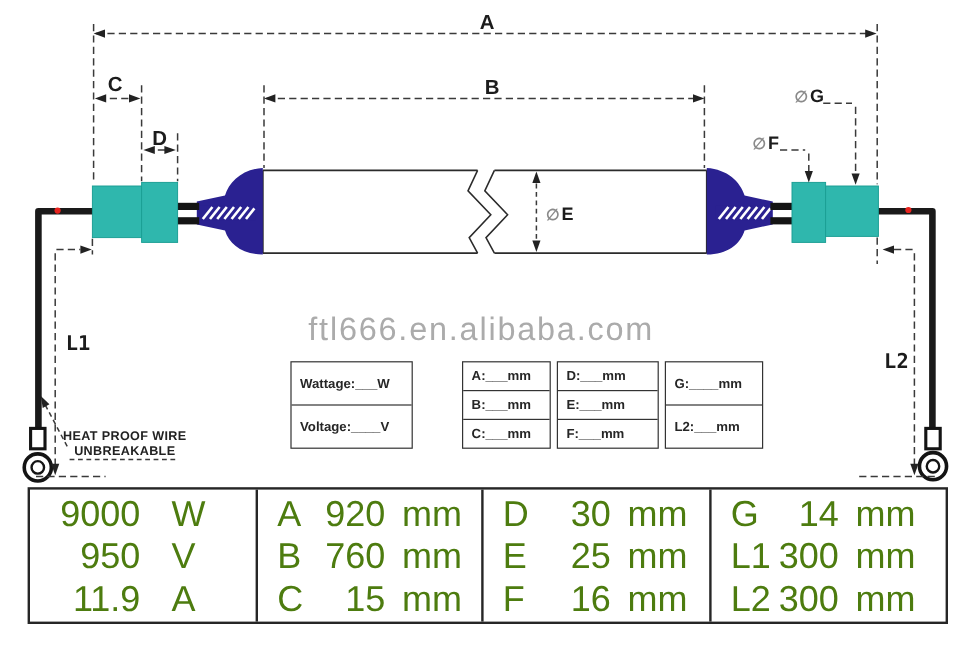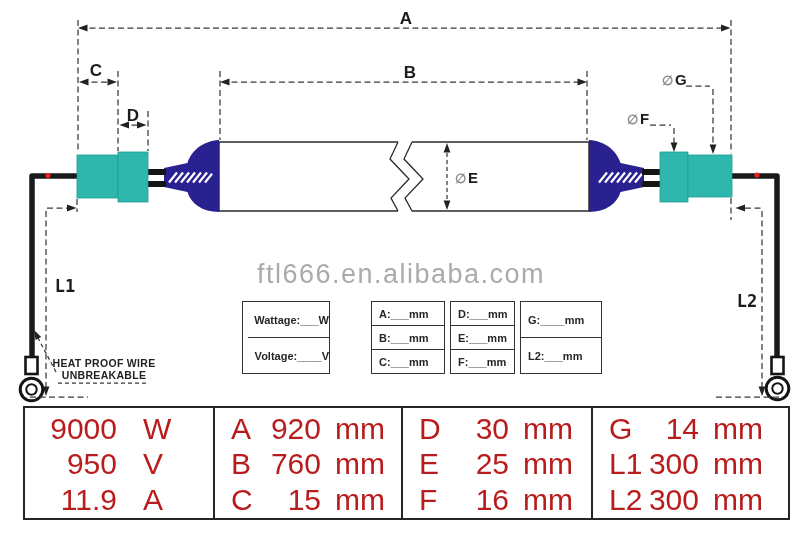--- a/index.html
+++ b/index.html
@@ -14,34 +14,34 @@
   .dimlabel-sm { font-family:"Liberation Sans",sans-serif; font-weight:bold; font-size:15px; fill:#1c1c1c; }
   .dia         { font-family:"Liberation Sans",sans-serif; font-weight:bold; font-size:13px; fill:#8a8a8a; }
   .mono        { font-family:"DejaVu Sans Mono",monospace; font-weight:bold; font-size:17px; fill:#1c1c1c; }
   .note        { font-family:"Liberation Sans",sans-serif; font-weight:bold; font-size:10.5px; letter-spacing:.3px; fill:#222; }
   .wm          { font-family:"Liberation Sans",sans-serif; font-size:27px; letter-spacing:1.5px; fill:#ababab; }
 
   
   .blank-form { position:absolute; left:242px; top:301px; display:flex; gap:5px; }
   .bf-box { box-sizing:border-box; height:73px; border:1.6px solid #333; background:#fff;
             display:flex; flex-direction:column; }
-  .bf-box.c1 { width:88px;align-items:flex-end; } .bf-box.c2 { width:74px;margin-left:36px; }
-  .bf-box.c3 { width:65px; }  .bf-box.c4 { width:82px; }
+  .bf-box.c1 { width:102px; } .bf-box.c2 { width:74px;margin-left:36px; }
+  .bf-box.c3 { width:85px; }  .bf-box.c4 { width:82px; }
   .bf-cell { flex:1; display:flex; align-items:center; padding-left:7px;
              font-size:11px; font-weight:bold; color:#262626; white-space:nowrap; }
   .bf-cell + .bf-cell { border-top:1.4px solid #333; }
 
   
   .spec { position:absolute; left:23px; top:406px; width:767px; height:114px;
           box-sizing:border-box; border:2.2px solid #262626; background:#fff; display:flex; }
   .spec-col { box-sizing:border-box; padding-top:3px; }
   .spec-col + .spec-col { border-left:2.2px solid #262626; }
   .spec-col.e { width:188px; } .spec-col.d1 { width:188px; }
   .spec-col.d2 { width:190px; } .spec-col.d3 { flex:1; }
-  .spec-row { height:35.5px; display:flex; align-items:center; font-size:30px; color:#b91c1c; white-space:nowrap; }
+  .spec-row { height:35.5px; display:flex; align-items:center; font-size:30px; color:#4d7c0f; white-space:nowrap; }
   .spec-row .v1 { width:92px; text-align:right; }
   .spec-row .u1 { padding-left:26px; }
   .spec-row .k  { width:46px; padding-left:16px; box-sizing:content-box; }
   .spec-row .k { width:30px; }
   .spec-row .val { width:60px; text-align:right; }
   .spec-row .u { padding-left:14px; }
 </style>
 </head>
 <body>
 

